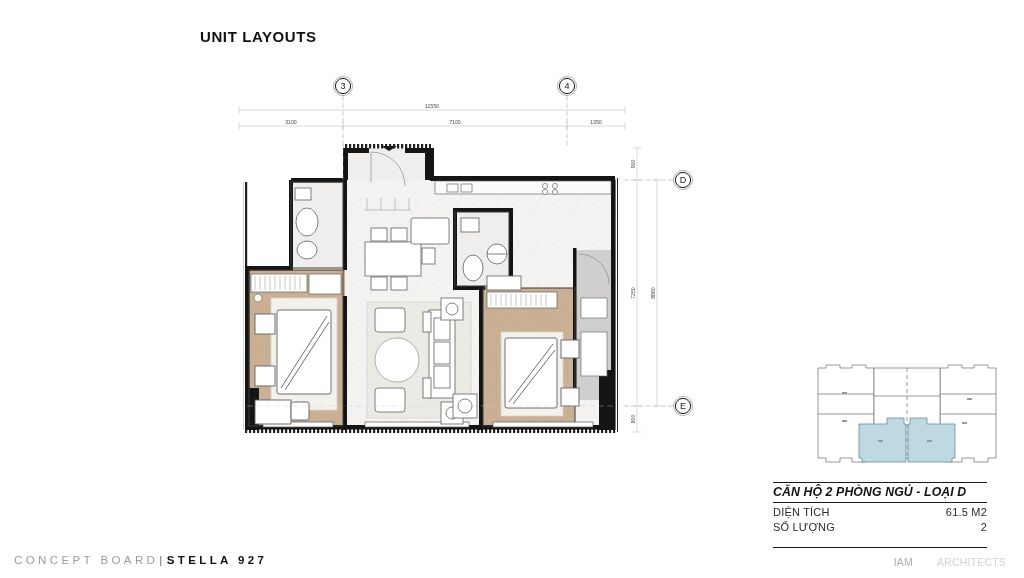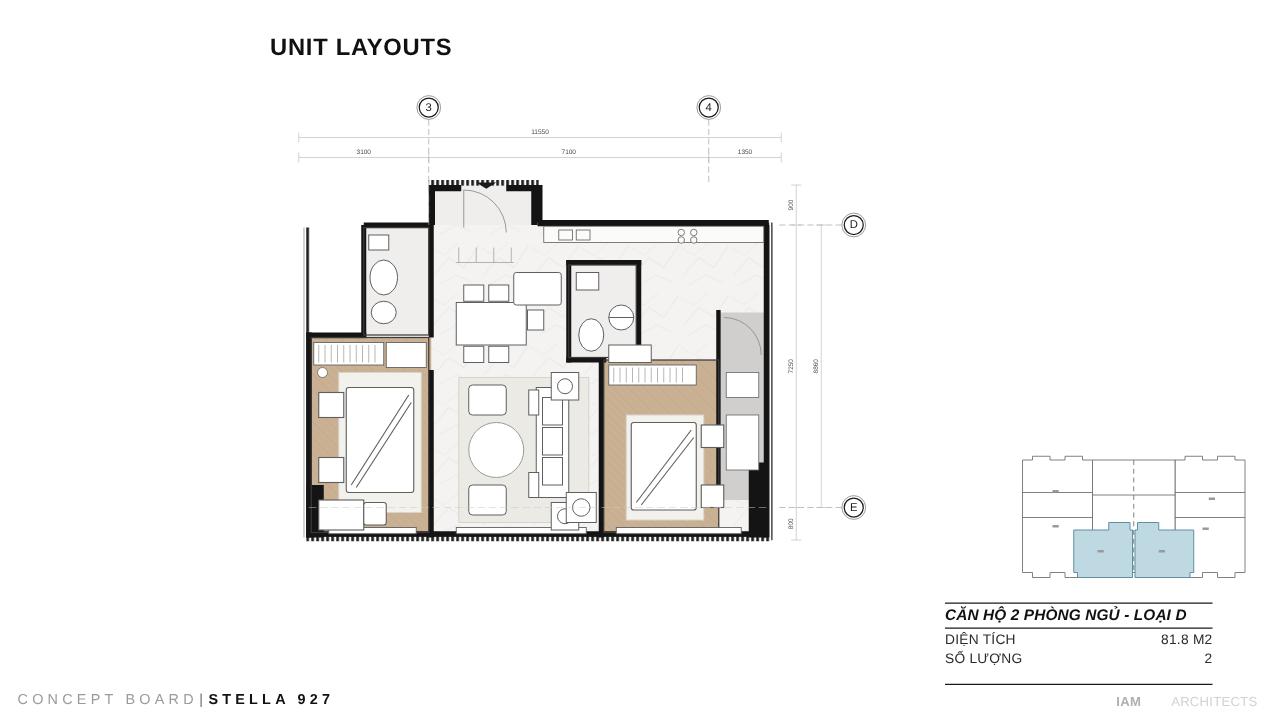--- a/index.html
+++ b/index.html
@@ -13,23 +13,23 @@
     height: 578px;
     position: relative;
     overflow: hidden;
     font-family: "Liberation Sans", sans-serif;
     color: #1a1a1a;
   }
 
   
   #page-title {
     position: absolute;
-    left: 216px;
+    left: 200px;
     top: 28px;
-    font-size: 19px;
+    font-size: 15px;
     font-weight: bold;
     letter-spacing: 0.6px;
     color: #111111;
   }
 
   
   #drawing-stage {
     position: absolute;
     left: 225px;
     top: 70px;
@@ -44,21 +44,21 @@
     left: 812px;
     top: 362px;
     width: 190px;
     height: 108px;
   }
   #keyplan-wrap svg { display: block; }
 
   
   #info-block {
     position: absolute;
-    left: 756px;
+    left: 773px;
     top: 482px;
     width: 214px;
   }
   #info-title {
     font-size: 12.3px;
     font-weight: bold;
     font-style: italic;
     letter-spacing: 0.1px;
     padding: 2px 0 3px 0;
     border-top: 1.6px solid #1a1a1a;
@@ -96,21 +96,21 @@
   #footer-project { color: #111111; font-weight: bold; margin-top: 36px; }
 
   #footer-right {
     position: absolute;
     right: 18px;
     top: 556px;
     font-size: 10.5px;
     letter-spacing: 0.2px;
     white-space: nowrap;
   }
-  #logo-iam { color: #b0b0b0; font-weight: bold; }
+  #logo-iam { color: #b0b0b0; font-weight: normal; }
   #logo-architects { color: #d2d2d2; font-weight: normal; padding-left: 24px; }
 
   
   .dim-text {
     font-family: "Liberation Sans", sans-serif;
     font-size: 5.2px;
     fill: #4a4a4a;
     text-anchor: middle;
   }
   .bubble-text {
@@ -468,21 +468,21 @@
     <rect x="115" y="78" width="5" height="2"></rect>
   </g>
 </svg>
 </div>
 
 <div id="info-block">
   <div id="info-title">CĂN HỘ 2 PHÒNG NGỦ - LOẠI D</div>
 
   <div class="info-row">
     <span class="info-label">DIỆN TÍCH</span>
-    <span class="info-value">81.8 M2</span>
+    <span class="info-value">61.5 M2</span>
   </div>
 
   <div class="info-row last">
     <span class="info-label">SỐ LƯỢNG</span>
     <span class="info-value">2</span>
   </div>
 </div>
 
 <div id="footer-left">
   <span id="footer-concept">CONCEPT BOARD</span><span id="footer-sep">|</span><span id="footer-project">STELLA 927</span>

